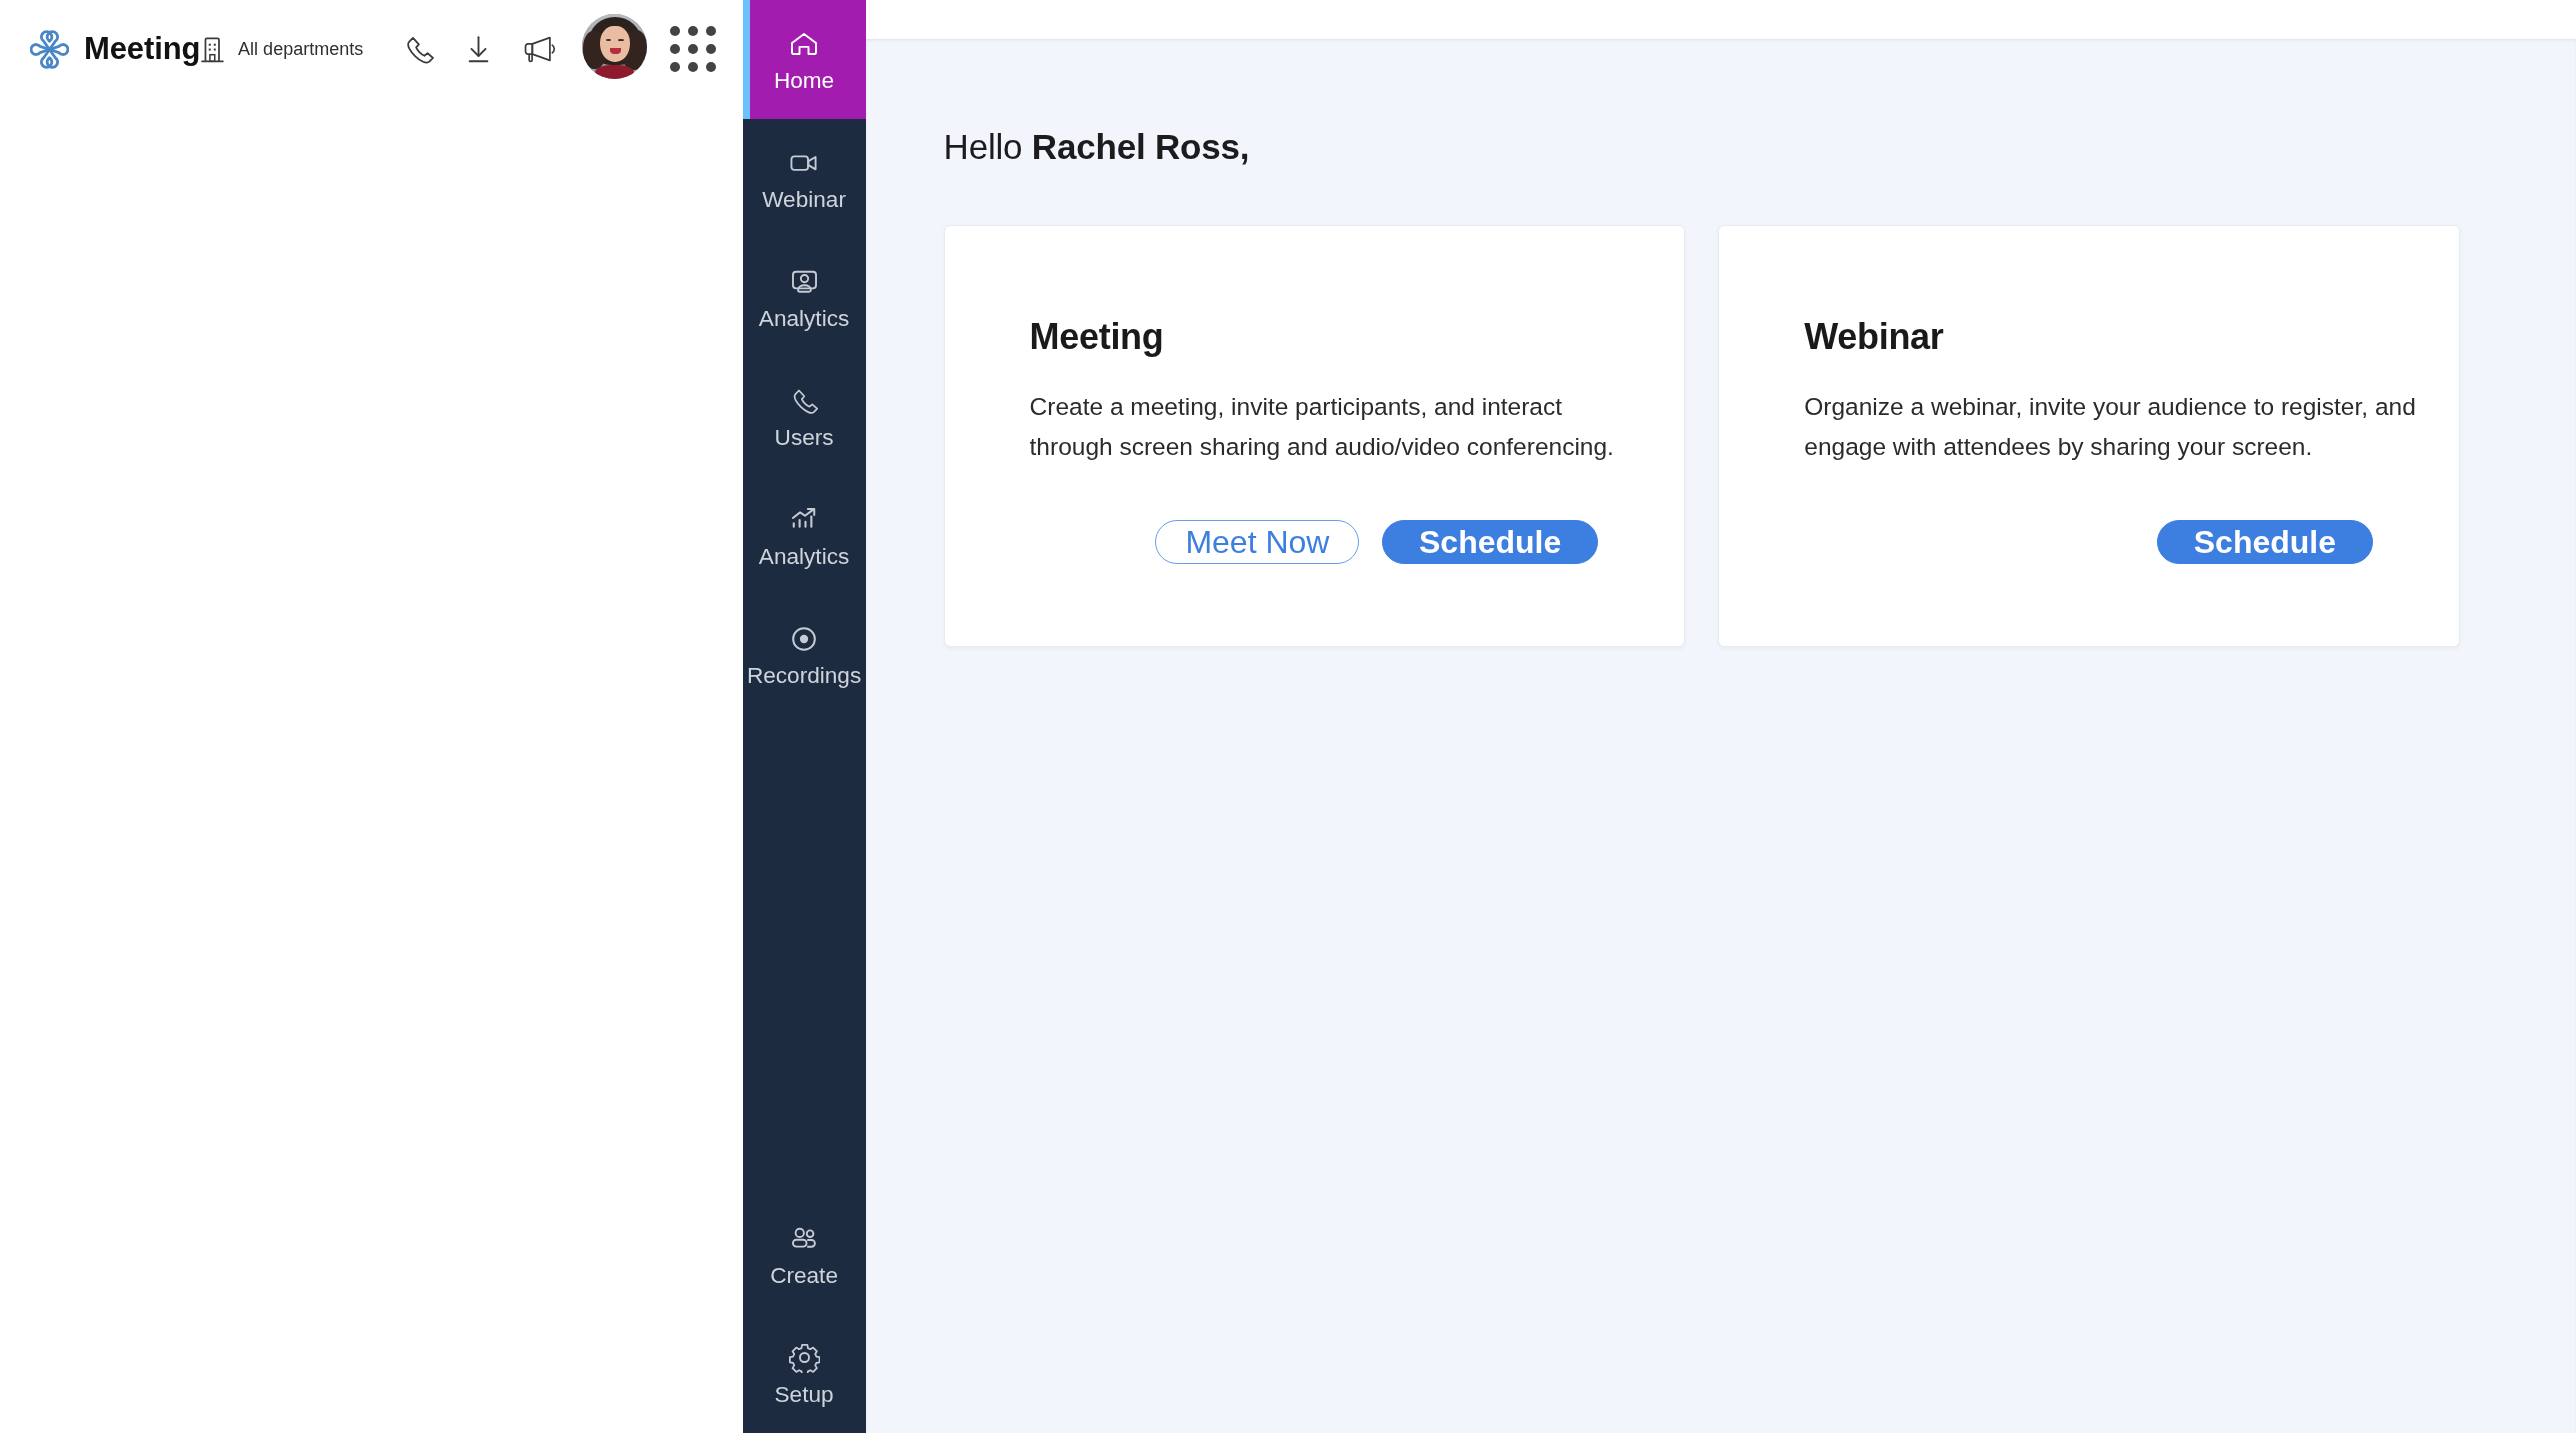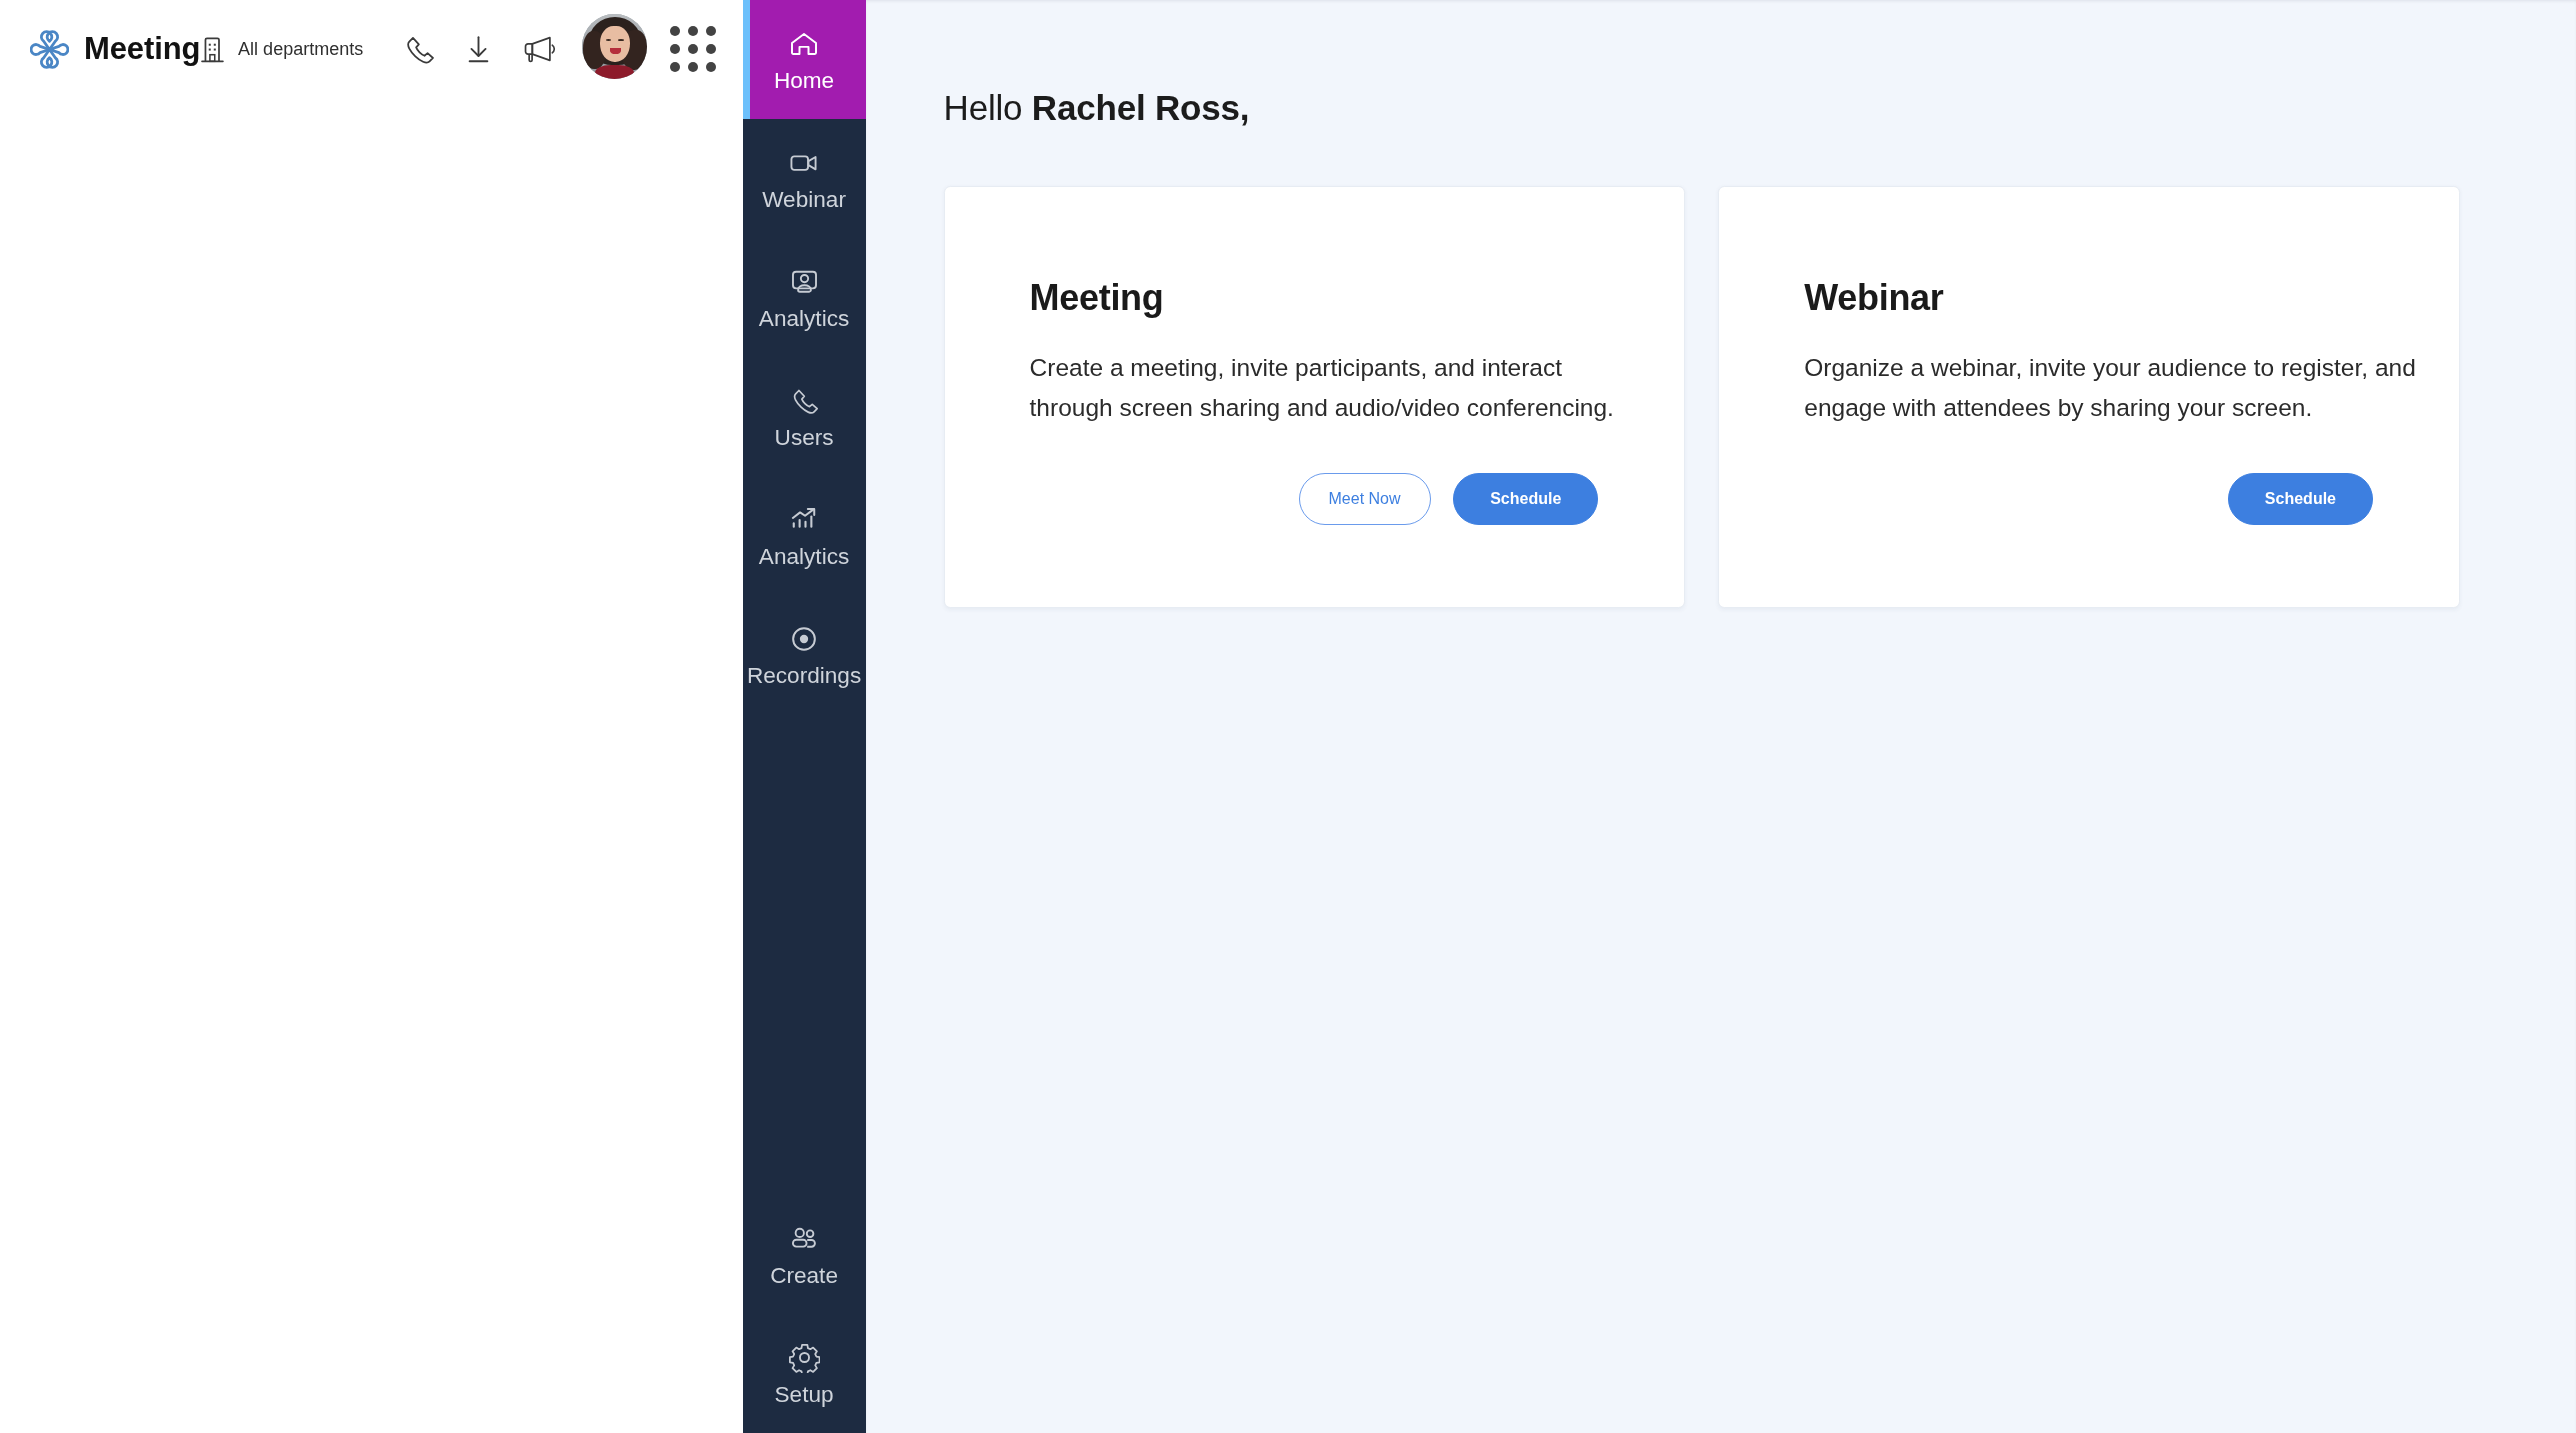--- a/index.html
+++ b/index.html
@@ -144,20 +144,21 @@
   .nav-spacer { flex: 1; }
 
   
   .main {
     flex: 1;
     background: #f2f6fc;
     position: relative;
     overflow: hidden;
     padding: 0 38px 0 0;
     box-shadow: inset 0 1.9px 4.4px -2.5px rgba(20,30,50,0.18);
+    margin-top: 39px;
   }
   .greeting {
     margin: 88px 0 0 78px;
     font-size: 35px;
     color: #1c1c1c;
     font-weight: normal;
     letter-spacing: -0.2px;
   }
   .greeting b { font-weight: bold; }
 
@@ -197,24 +198,24 @@
     margin-top: auto;
     display: flex;
     justify-content: flex-end;
     align-items: center;
     gap: 22.6px;
     padding-bottom: 49px;
     padding-right: 43px;
   }
   .btn {
     font-family: "Liberation Sans", sans-serif;
-    font-size: 16px;
+    font-size: 32px;
     border-radius: 628px;
     padding: 0 29px;
-    height: 52px;
+    height: 44px;
     display: inline-flex;
     align-items: center;
     justify-content: center;
     cursor: pointer;
     white-space: nowrap;
   }
   .btn-outline {
     background: #ffffff;
     color: #3d7fe0;
     border: 1.3px solid #6a9bec;

